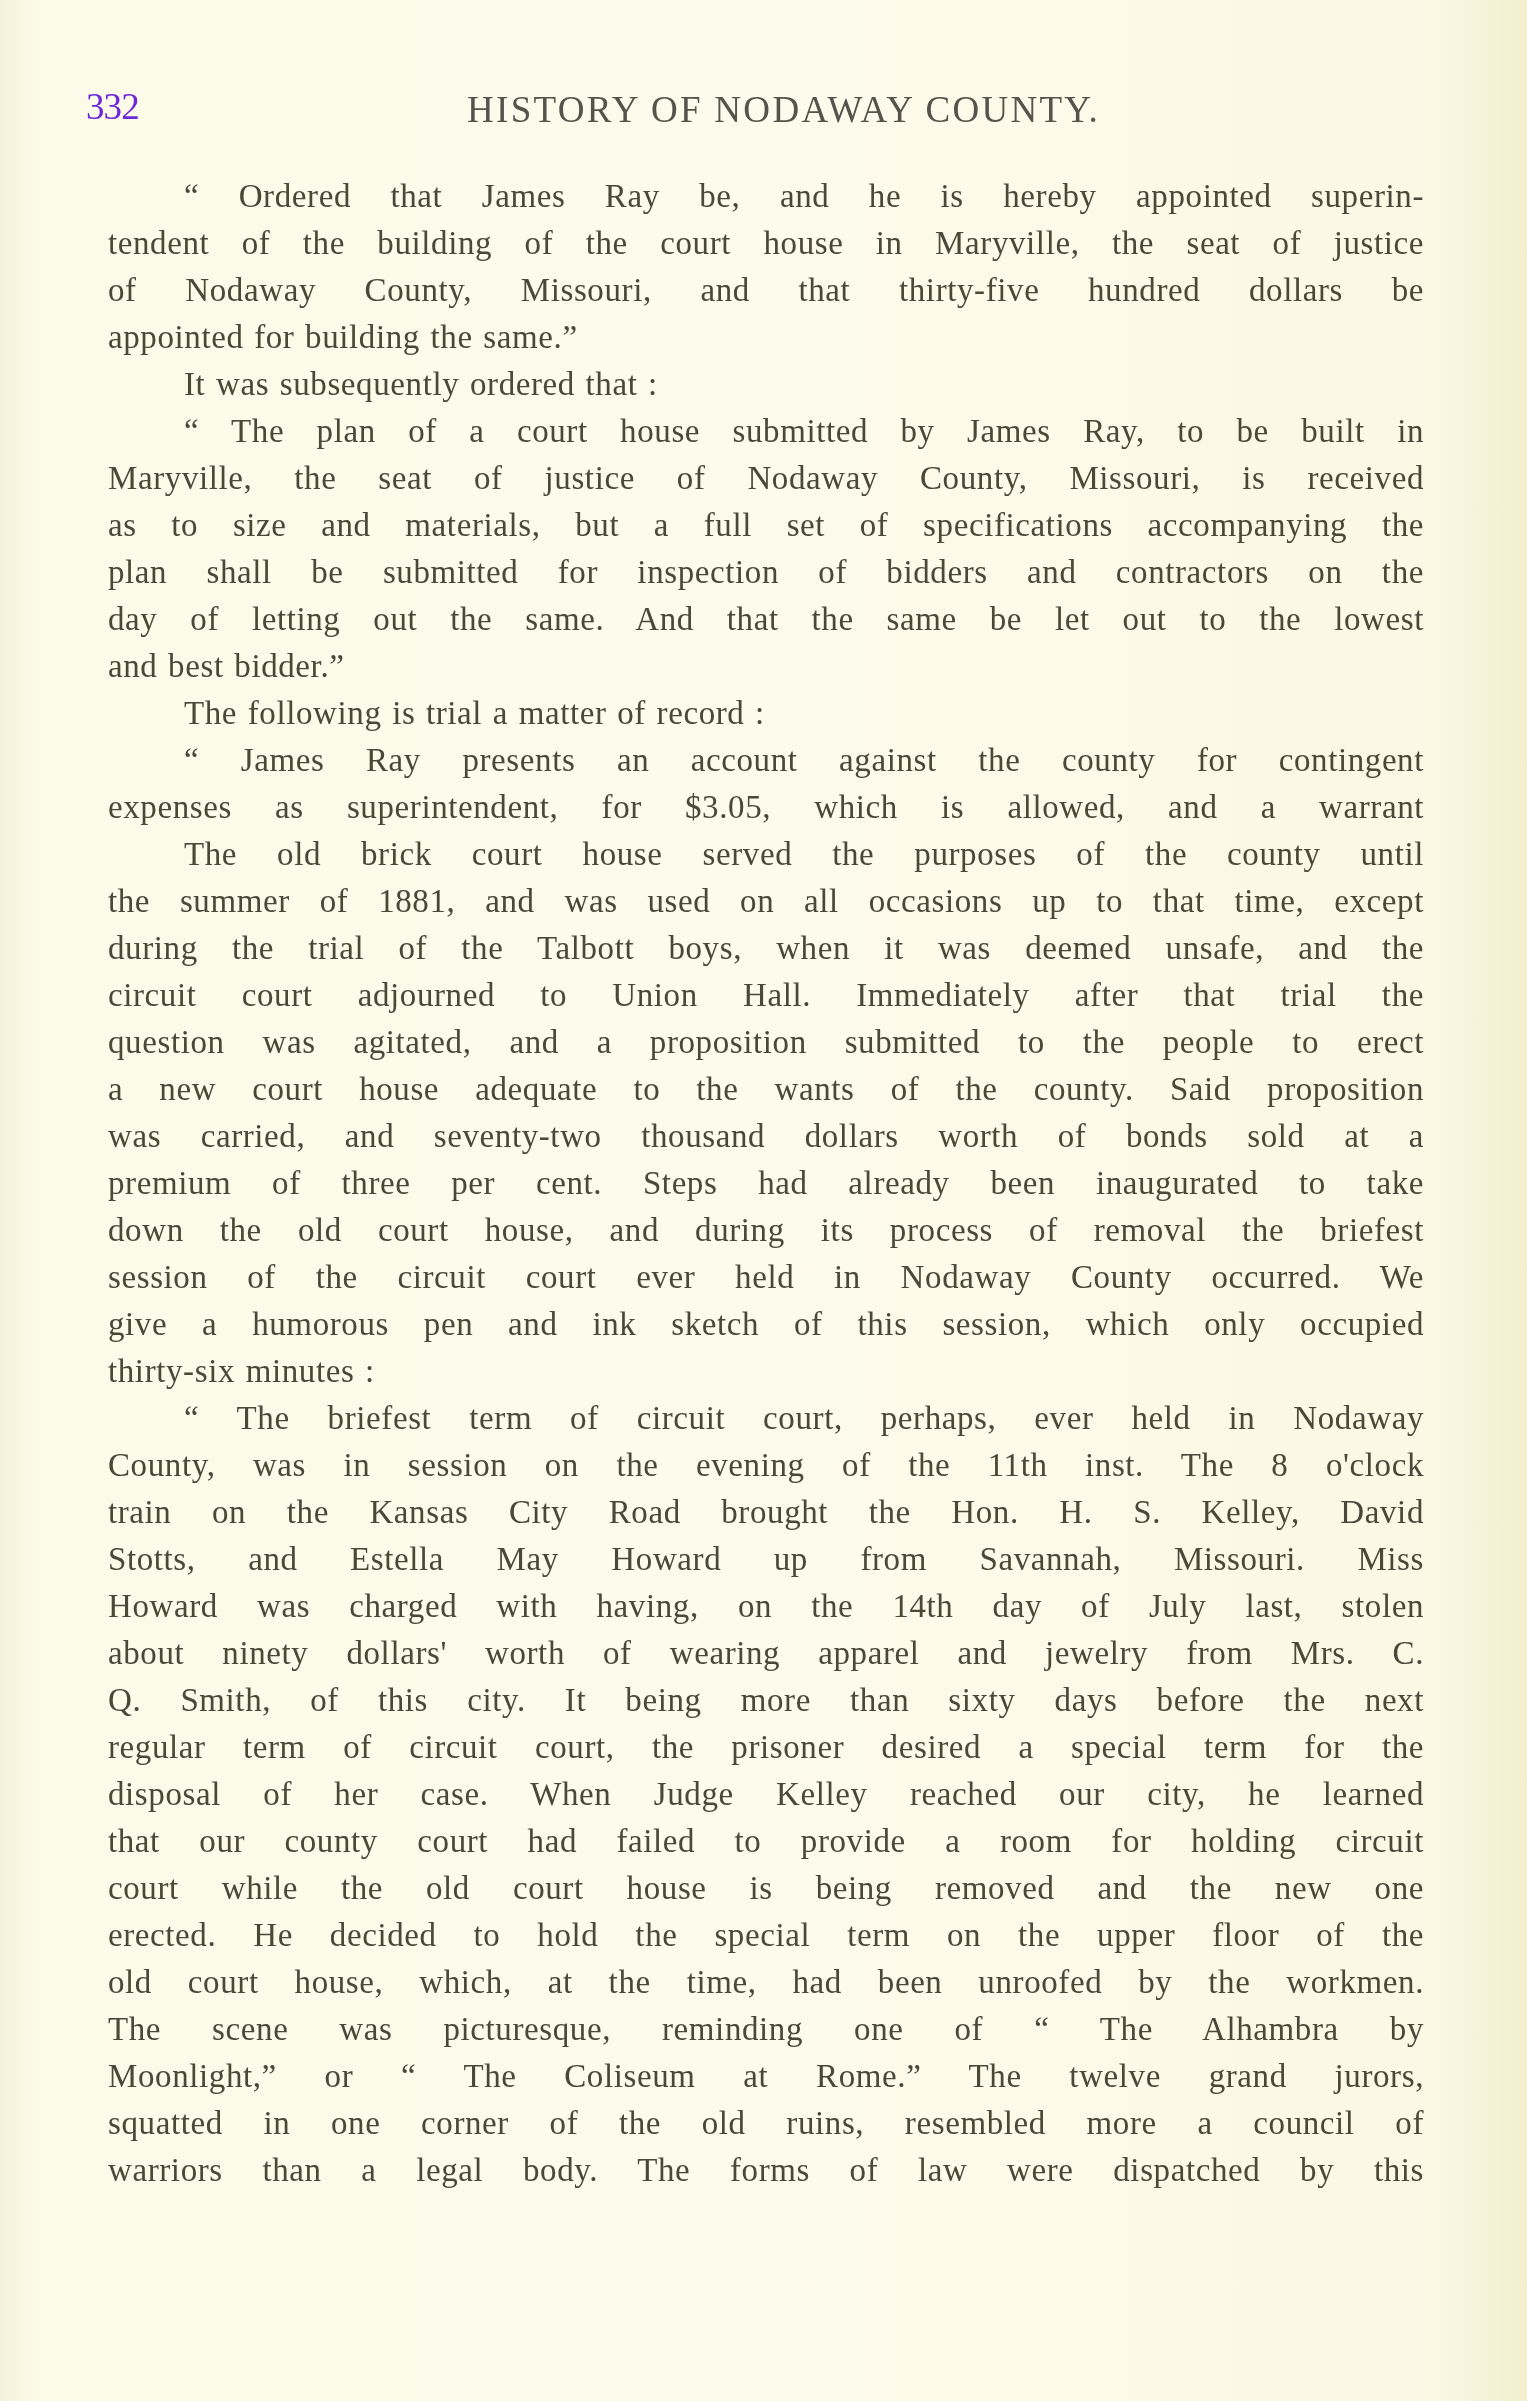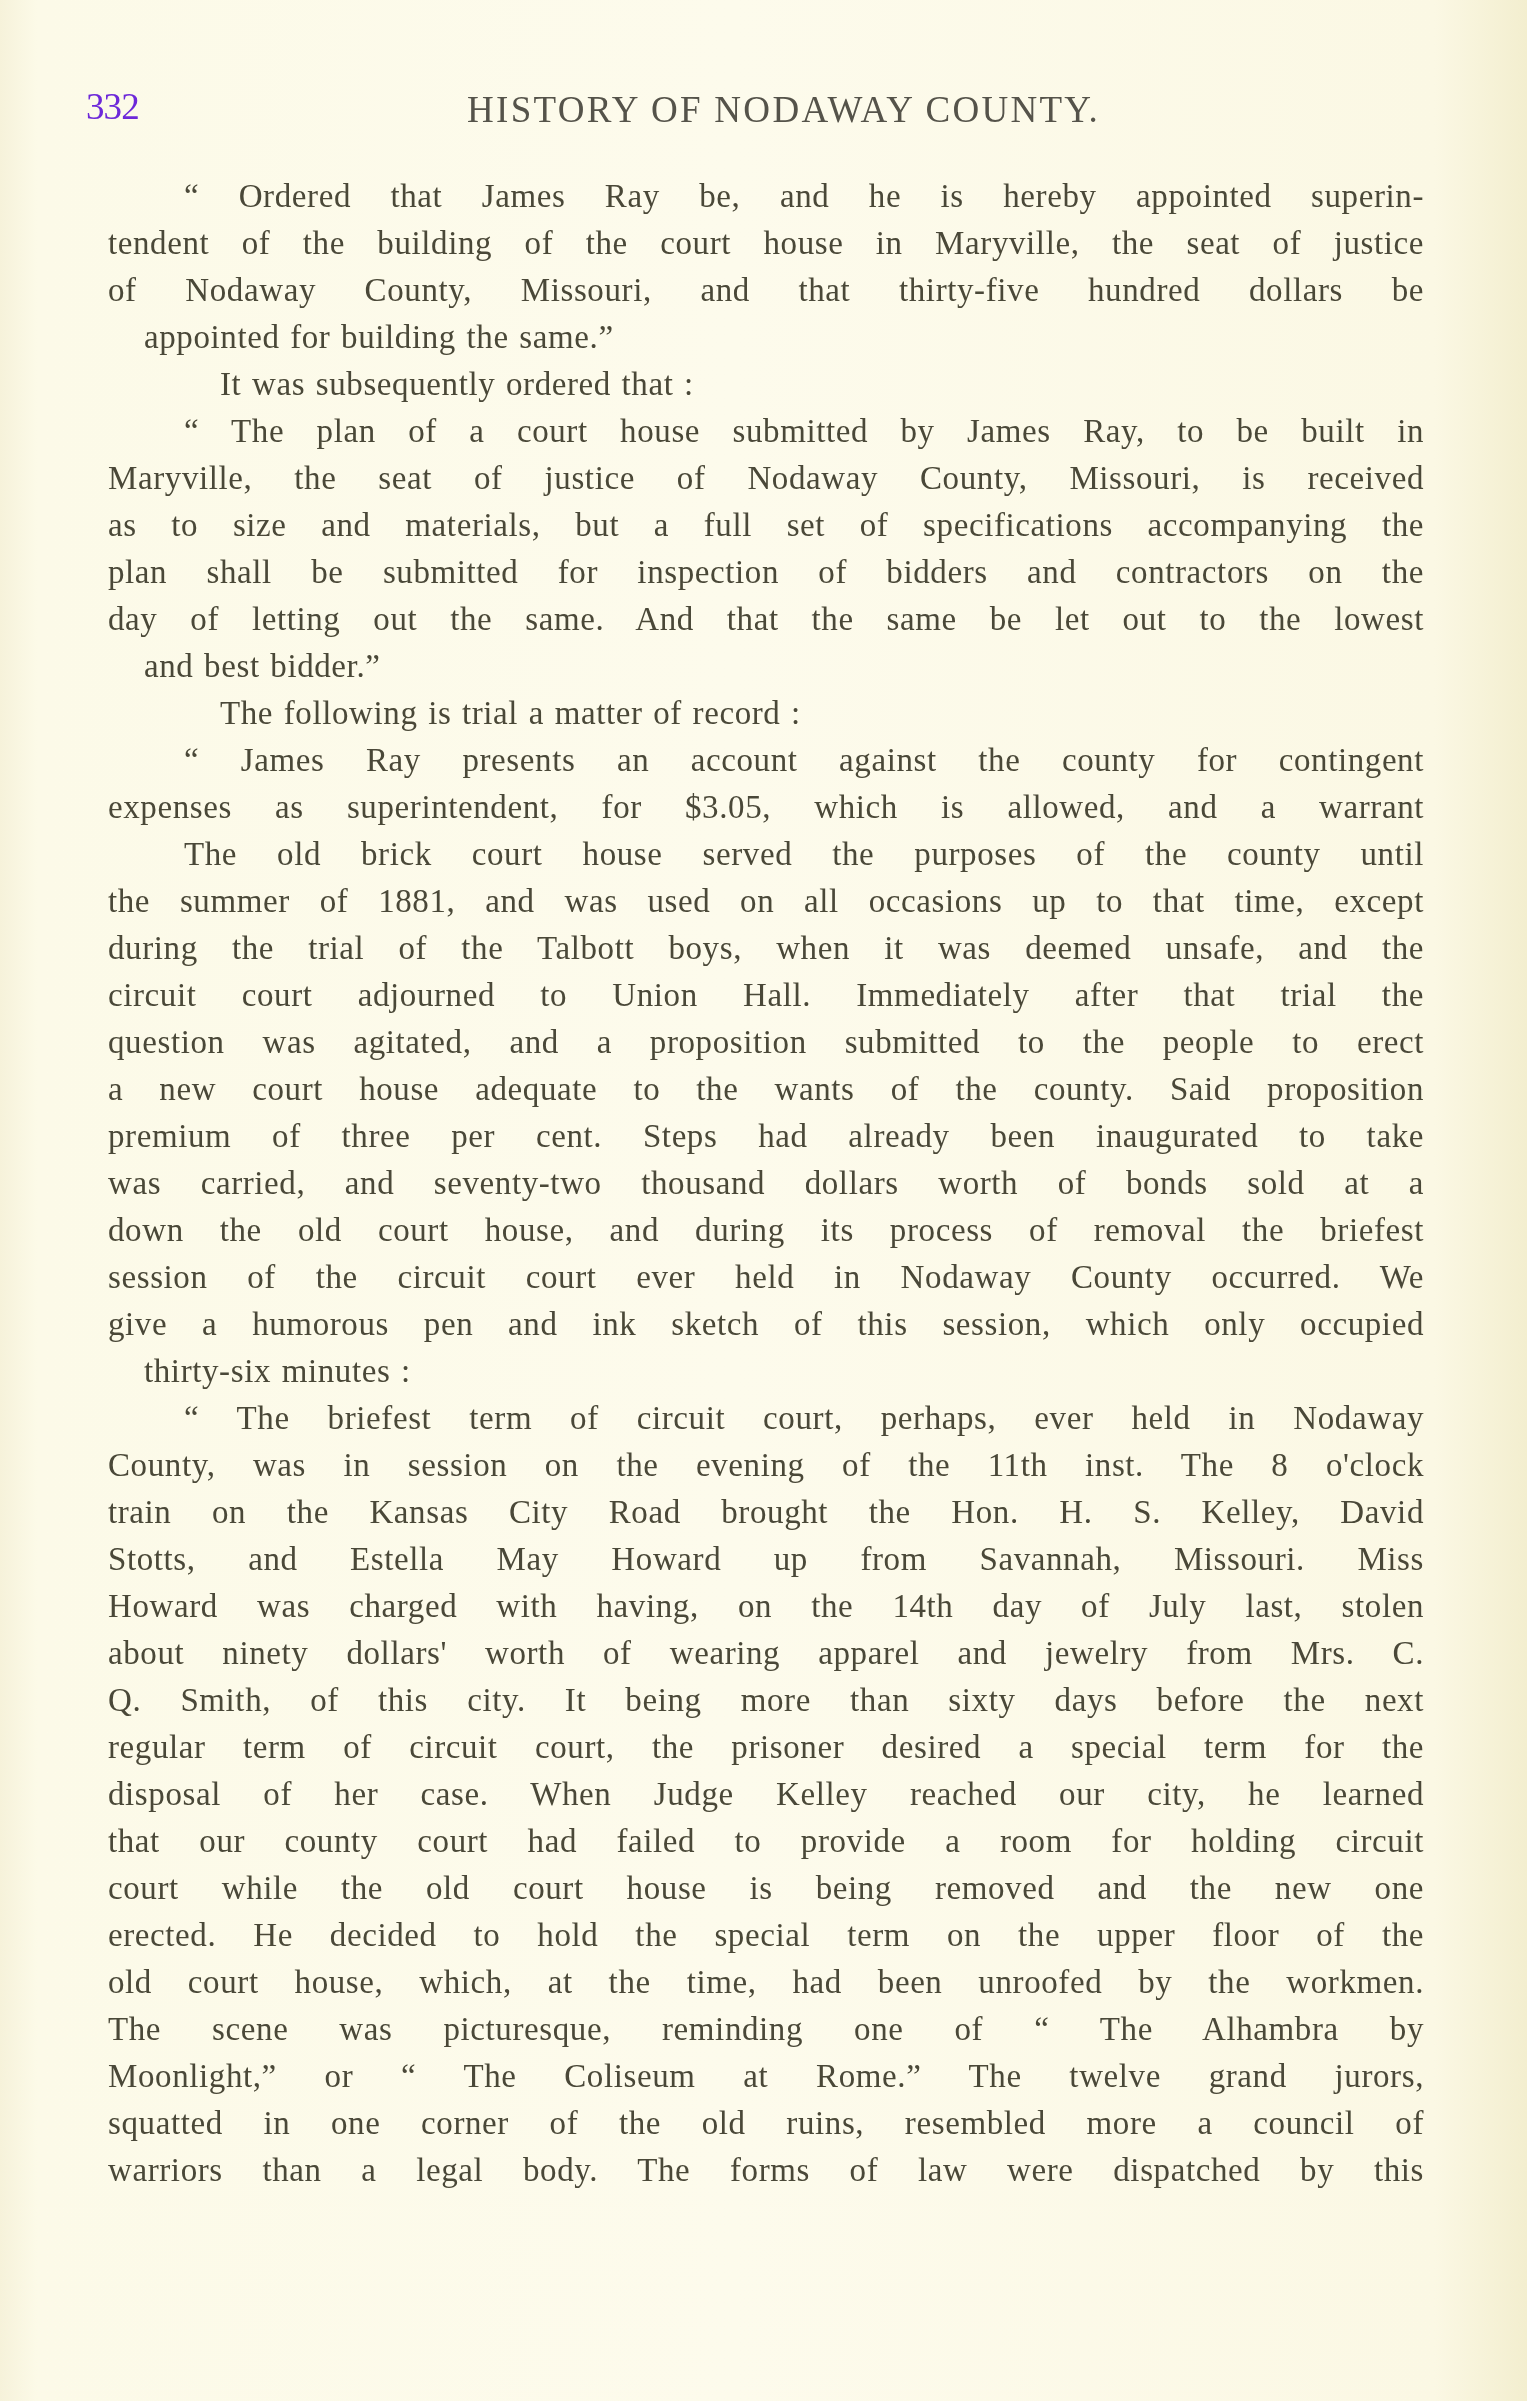--- a/index.html
+++ b/index.html
@@ -50,21 +50,20 @@
       text-align-last: justify;
       letter-spacing: 0.6px;
       word-spacing: 1.8px;
     }
     .line.indent {
       padding-left: 76px;
     }
     .line.last {
       text-align: center;
       text-align-last: left;
-      margin-left: 36px;
     }
   </style>
 </head>
 <body>
 
 <div class="page-number">332</div>
 <div class="running-head">HISTORY OF NODAWAY COUNTY.</div>
 
 <div class="body-text">
   <span class="line indent">“ Ordered that James Ray be, and he is hereby appointed superin-</span>
@@ -80,22 +79,22 @@
   <span class="line last">and best bidder.”</span>
   <span class="line indent last">The following is trial a matter of record :</span>
   <span class="line indent">“ James Ray presents an account against the county for contingent</span>
   <span class="line">expenses as superintendent, for $3.05, which is allowed, and a warrant</span>
   <span class="line indent">The old brick court house served the purposes of the county until</span>
   <span class="line">the summer of 1881, and was used on all occasions up to that time, except</span>
   <span class="line">during the trial of the Talbott boys, when it was deemed unsafe, and the</span>
   <span class="line">circuit court adjourned to Union Hall.  Immediately after that trial the</span>
   <span class="line">question was agitated, and a proposition submitted to the people to erect</span>
   <span class="line">a new court house adequate to the wants of the county.  Said proposition</span>
+  <span class="line">was carried, and seventy-two thousand dollars worth of bonds sold at a</span>
   <span class="line">premium of three per cent.  Steps had already been inaugurated to take</span>
-  <span class="line">was carried, and seventy-two thousand dollars worth of bonds sold at a</span>
   <span class="line">down the old court house, and during its process of removal the briefest</span>
   <span class="line">session of the circuit court ever held in Nodaway County occurred.  We</span>
   <span class="line">give a humorous pen and ink sketch of this session, which only occupied</span>
   <span class="line last">thirty-six minutes :</span>
   <span class="line indent">“ The briefest term of circuit court, perhaps, ever held in Nodaway</span>
   <span class="line">County, was in session on the evening of the 11th inst.  The 8 o'clock</span>
   <span class="line">train on the Kansas City Road brought the Hon. H. S. Kelley, David</span>
   <span class="line">Stotts, and Estella May Howard up from Savannah, Missouri.  Miss</span>
   <span class="line">Howard was charged with having, on the 14th day of July last, stolen</span>
   <span class="line">about ninety dollars' worth of wearing apparel and jewelry from Mrs. C.</span>

